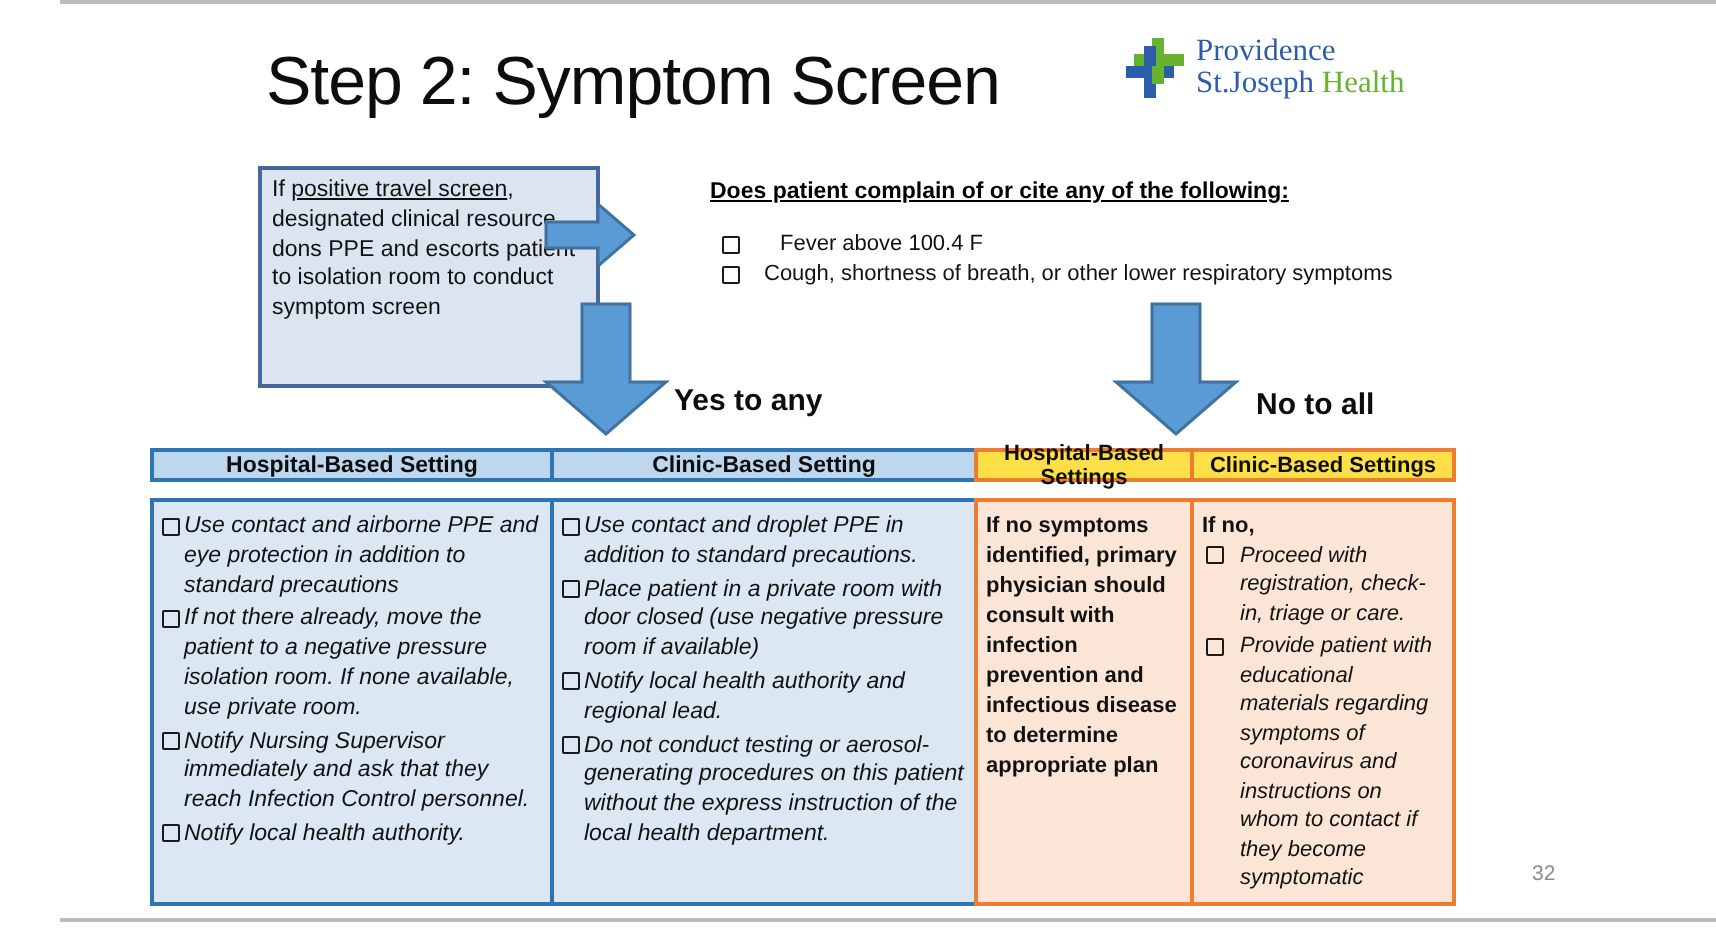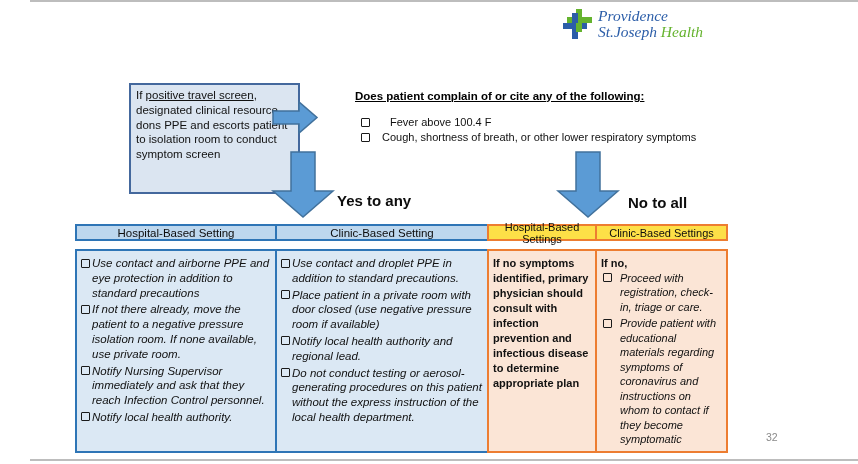--- a/index.html
+++ b/index.html
@@ -9,21 +9,21 @@
     color:#1a1a1a;
   }
   .edge-line { position:absolute; height:2px; background:#bdbdbd; }
 
   .title {
     position:absolute; left:133px; top:22px; font-size:34px; font-weight:400;
     color:#0d0d0d; letter-spacing:-0.5px; white-space:nowrap;
   }
 
   
-  .logo { position:absolute; left:563px; top:8px; display:flex; gap:5px;font-style:italic; }
+  .logo { position:absolute; left:563px; top:18px; display:flex; gap:5px; }
   .logo-text { font-family:"Liberation Serif", serif; line-height:16px; font-size:15.5px; }
   .logo-blue { color:#2b5da8; }
   .logo-green { color:#65b32e; }
 
   
   .intro-box {
     position:absolute; left:129px; top:83px; width:171px; height:111px;
     box-sizing:border-box; background:#dbe5f1; border:2px solid #44689d;
     padding:3px 5px; font-size:11.5px; line-height:14.8px; color:#111;
   }
@@ -40,21 +40,21 @@
     border-radius:1px; flex:none; margin-top:2px; background:transparent;
   }
 
   .arrow-svg { position:absolute; }
   .branch-label { position:absolute; font-size:15px; font-weight:bold; color:#0d0d0d; white-space:nowrap; }
 
   
   .col { position:absolute; top:224px; height:229px; box-sizing:border-box; }
   .col-header {
     box-sizing:border-box; height:17px; display:flex; align-items:center; justify-content:center;
-    text-align:center; font-weight:normal; font-size:11.5px; line-height:12px; color:#0d0d0d;
+    text-align:center; font-weight:bold; font-size:11.5px; line-height:12px; color:#0d0d0d;
   }
   .col-body {
     position:absolute; left:0; right:0; top:25px; bottom:0;
     box-sizing:border-box; padding:5px 4px 4px 4px; font-size:11.5px; line-height:14.8px; color:#111;
   }
   .blue .col-header { background:#bdd7ee; border:2px solid #2e75b6; }
   .blue .col-body  { background:#dbe8f4; border:2px solid #2e75b6; }
   .orange .col-header { background:#fde047; border:2px solid #ed7d31; font-size:11px; }
   .orange .col-body  { background:#fbe5d6; border:2px solid #ed7d31; }
 
@@ -68,20 +68,21 @@
   .page-number { position:absolute; left:766px; top:431px; font-size:10.5px; color:#8a8a8a; }
 </style>
 </head>
 <body>
 
 <div class="slide">
 
   <div class="edge-line" style="left:30px; top:0; width:828px;"></div>
   <div class="edge-line" style="left:30px; top:459px; width:828px;"></div>
 
+  <div class="title">Step 2: Symptom Screen</div>
 
   <div class="logo">
     <svg width="30" height="34" viewBox="0 0 30 34">
       <rect x="13" y="1" width="6" height="23" fill="#65b32e"></rect>
       <rect x="4" y="9" width="25" height="6" fill="#65b32e"></rect>
       <rect x="9" y="5" width="6" height="26" fill="#2b5da8"></rect>
       <rect x="0" y="15" width="24" height="6" fill="#2b5da8"></rect>
       <rect x="13" y="15" width="6" height="9" fill="#65b32e"></rect>
     </svg>
     <div class="logo-text">

